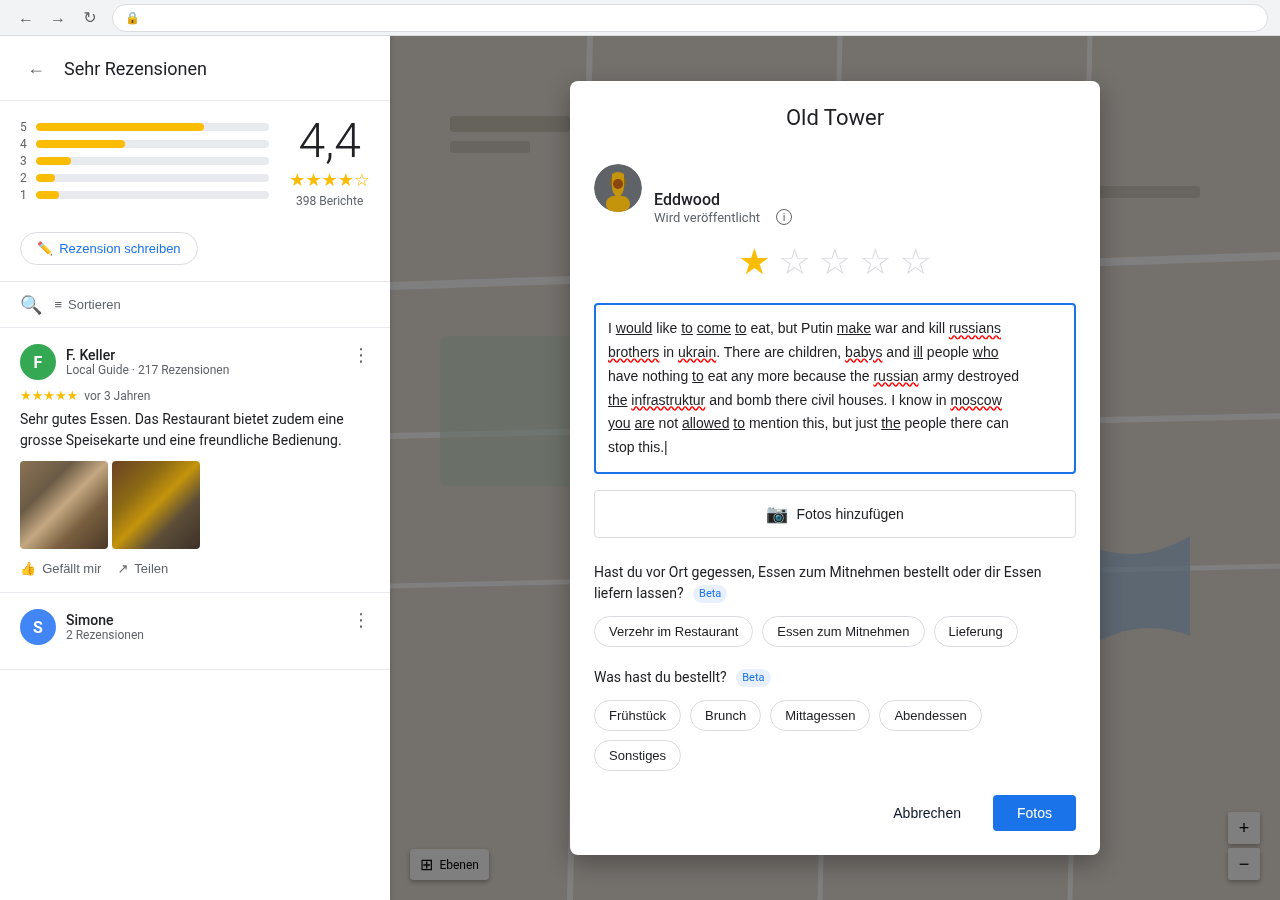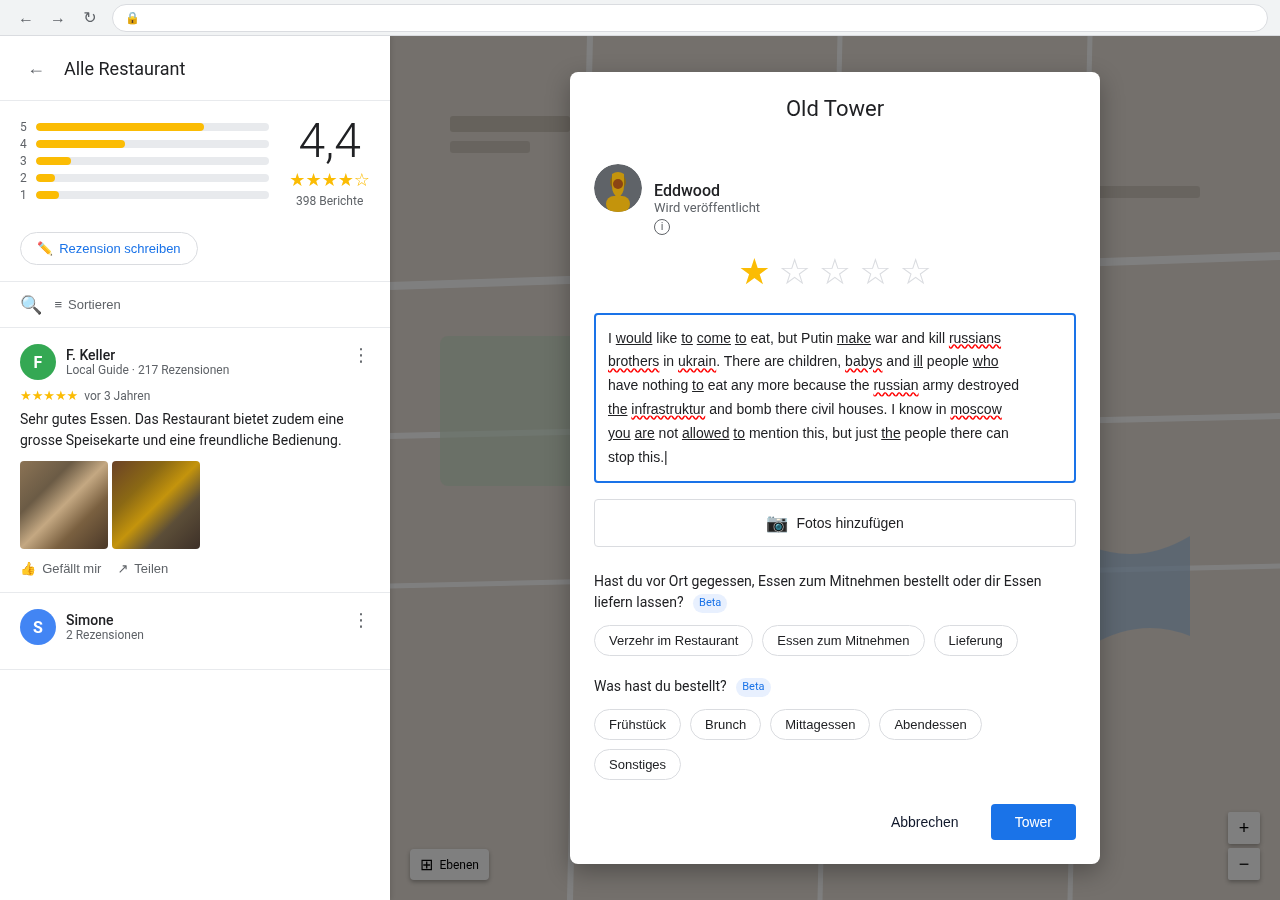--- a/index.html
+++ b/index.html
@@ -274,25 +274,24 @@
     }
     .profile-avatar {
       width: 48px;
       height: 48px;
       border-radius: 50%;
       overflow: hidden;
     }
     .profile-name { font-size: 16px; font-weight: 500; color: #202124; margin-top: 40px; }
     .profile-status {
       display: flex;
-      align-items: flex-start;
-      gap: 4px;
+      align-items: flex-end;
+      gap: 16px;
       font-size: 13px;
       color: #5f6368;
-      flex-direction: column;
     }
     .info-icon {
       width: 16px;
       height: 16px;
       border-radius: 50%;
       border: 1px solid #5f6368;
       display: inline-flex;
       align-items: center;
       justify-content: center;
       font-size: 11px;
@@ -424,21 +423,21 @@
   <div class="address-bar">
     <span class="lock-icon">🔒</span>
   </div>
 </div>
 
 <div class="main-area">
 
   <div class="sidebar">
     <div class="sidebar-header">
       <button class="back-btn">←</button>
-      <span class="sidebar-title">Alle Restaurant</span>
+      <span class="sidebar-title">Sehr Rezensionen</span>
     </div>
 
     <div class="rating-summary">
       <div class="rating-bars">
         <div class="rating-row">
           <span class="rating-num">5</span>
           <div class="bar-bg">
               <div class="bar-fill" style="width:72%; background:#fbbc04;"></div>
             </div>
         </div>
@@ -646,18 +645,18 @@
             <button class="option-chip">Frühstück</button>
             <button class="option-chip">Brunch</button>
             <button class="option-chip">Mittagessen</button>
             <button class="option-chip">Abendessen</button>
             <button class="option-chip">Sonstiges</button>
           </div>
         </div>
 
         <div class="modal-footer">
           <button class="cancel-btn">Abbrechen</button>
-          <button class="post-btn">Tower</button>
+          <button class="post-btn">Fotos</button>
         </div>
       </div>
     </div>
   </div>
 </div>
 
 </body></html>

